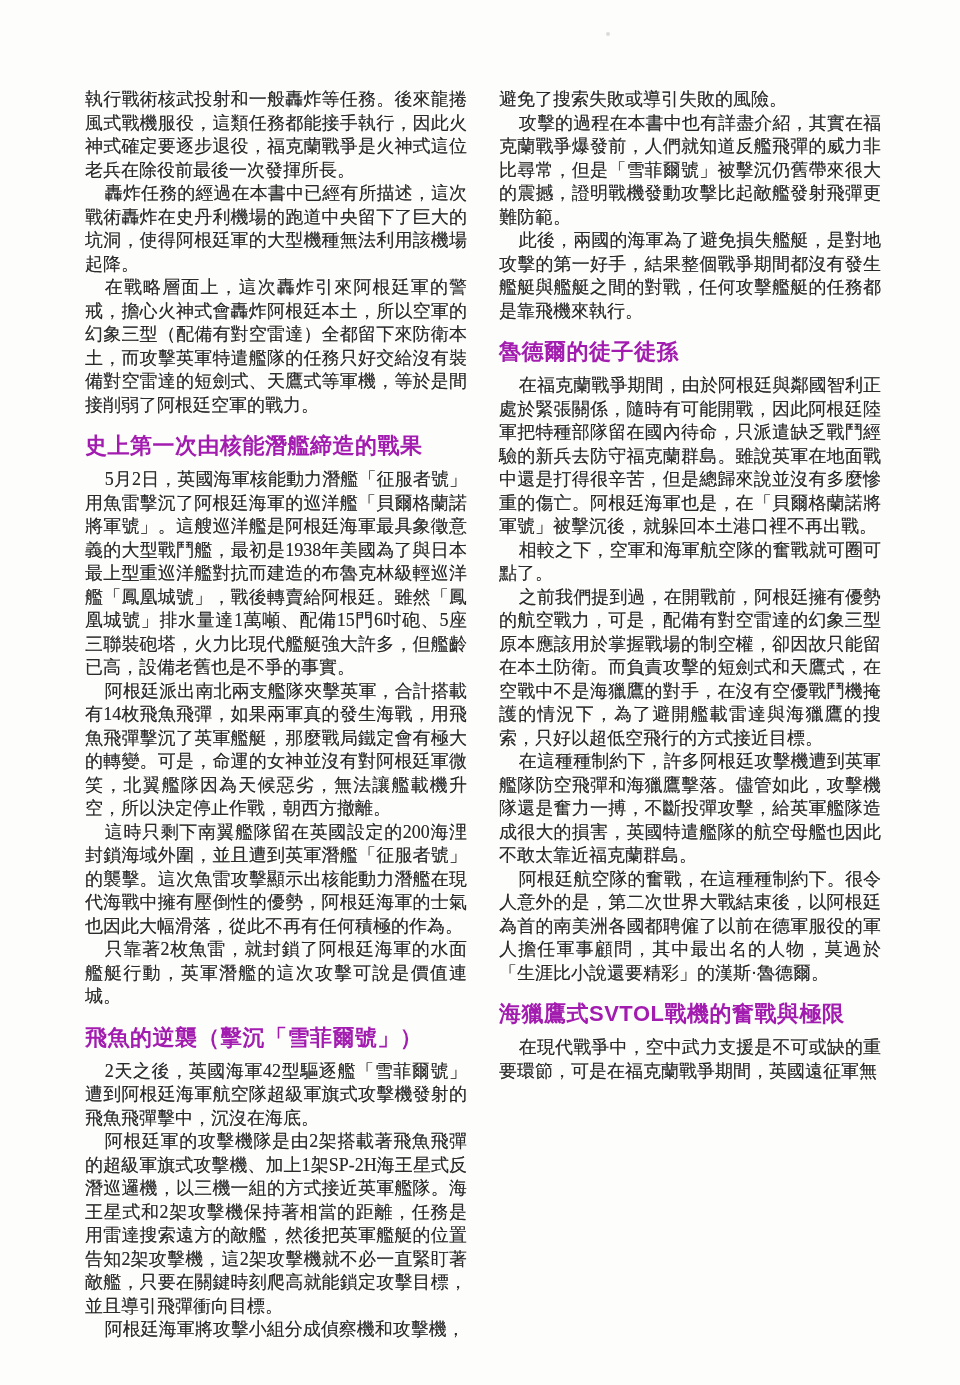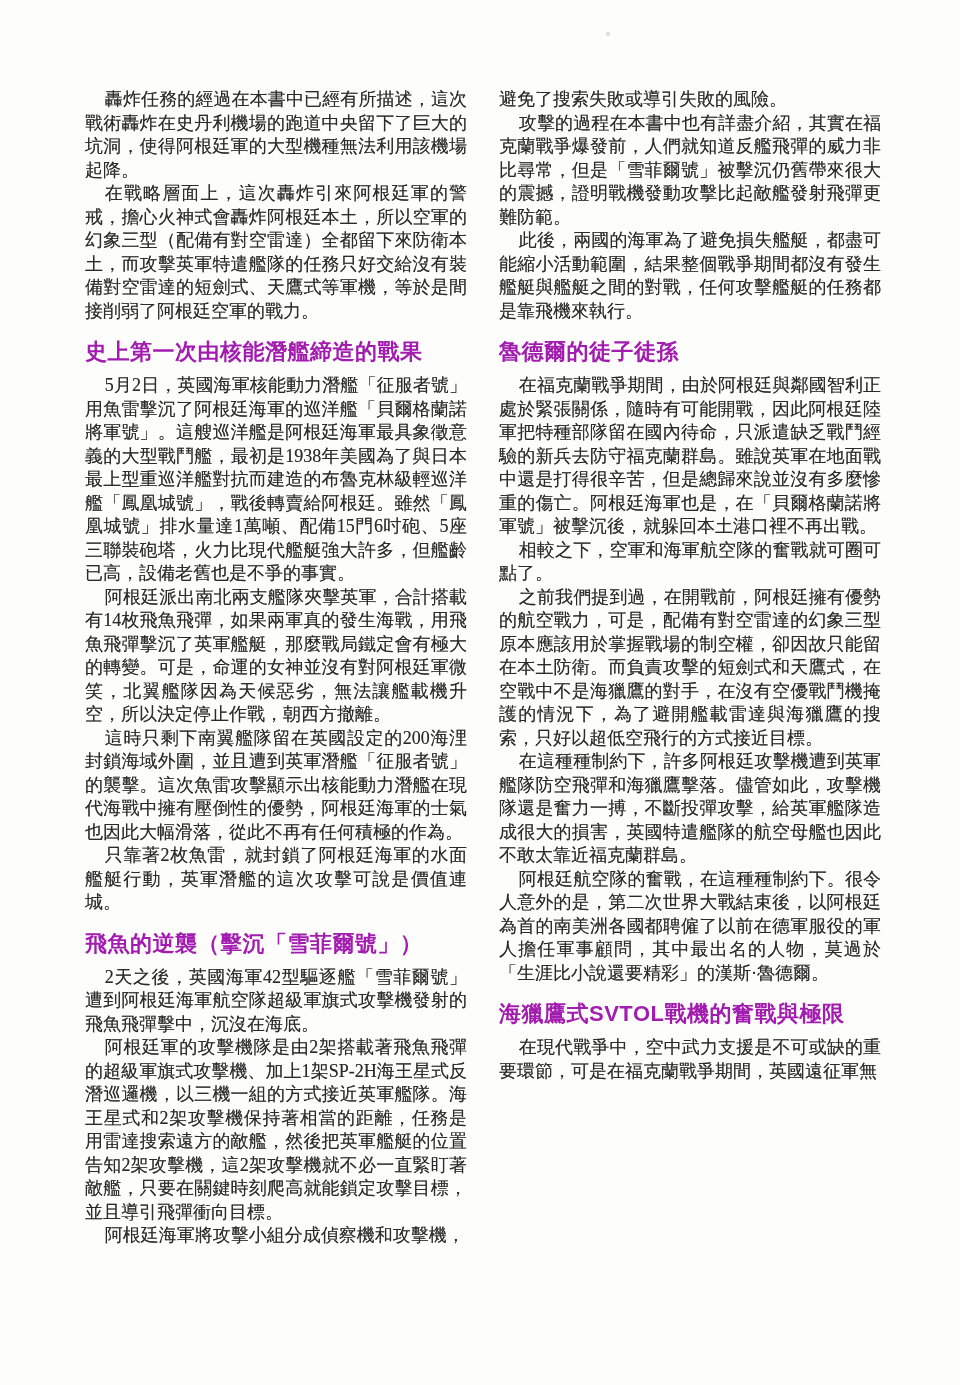--- a/index.html
+++ b/index.html
@@ -58,37 +58,38 @@
     background: rgba(120,120,120,0.25);
   }
 </style>
 </head>
 <body>
 
 <div class="page">
   <div class="speck"></div>
 
   <div class="col col-left">
+    <p class="cont">執行戰術核武投射和一般轟炸等任務。後來龍捲風式戰機服役，這類任務都能接手執行，因此火神式確定要逐步退役，福克蘭戰爭是火神式這位老兵在除役前最後一次發揮所長。</p>
     <p>轟炸任務的經過在本書中已經有所描述，這次戰術轟炸在史丹利機場的跑道中央留下了巨大的坑洞，使得阿根廷軍的大型機種無法利用該機場起降。</p>
     <p>在戰略層面上，這次轟炸引來阿根廷軍的警戒，擔心火神式會轟炸阿根廷本土，所以空軍的幻象三型（配備有對空雷達）全都留下來防衛本土，而攻擊英軍特遣艦隊的任務只好交給沒有裝備對空雷達的短劍式、天鷹式等軍機，等於是間接削弱了阿根廷空軍的戰力。</p>
     <h2>史上第一次由核能潛艦締造的戰果</h2>
     <p>5月2日，英國海軍核能動力潛艦「征服者號」用魚雷擊沉了阿根廷海軍的巡洋艦「貝爾格蘭諾將軍號」。這艘巡洋艦是阿根廷海軍最具象徵意義的大型戰鬥艦，最初是1938年美國為了與日本最上型重巡洋艦對抗而建造的布魯克林級輕巡洋艦「鳳凰城號」，戰後轉賣給阿根廷。雖然「鳳凰城號」排水量達1萬噸、配備15門6吋砲、5座三聯裝砲塔，火力比現代艦艇強大許多，但艦齡已高，設備老舊也是不爭的事實。</p>
     <p>阿根廷派出南北兩支艦隊夾擊英軍，合計搭載有14枚飛魚飛彈，如果兩軍真的發生海戰，用飛魚飛彈擊沉了英軍艦艇，那麼戰局鐵定會有極大的轉變。可是，命運的女神並沒有對阿根廷軍微笑，北翼艦隊因為天候惡劣，無法讓艦載機升空，所以決定停止作戰，朝西方撤離。</p>
     <p>這時只剩下南翼艦隊留在英國設定的200海浬封鎖海域外圍，並且遭到英軍潛艦「征服者號」的襲擊。這次魚雷攻擊顯示出核能動力潛艦在現代海戰中擁有壓倒性的優勢，阿根廷海軍的士氣也因此大幅滑落，從此不再有任何積極的作為。</p>
     <p>只靠著2枚魚雷，就封鎖了阿根廷海軍的水面艦艇行動，英軍潛艦的這次攻擊可說是價值連城。</p>
     <h2>飛魚的逆襲（擊沉「雪菲爾號」）</h2>
     <p>2天之後，英國海軍42型驅逐艦「雪菲爾號」遭到阿根廷海軍航空隊超級軍旗式攻擊機發射的飛魚飛彈擊中，沉沒在海底。</p>
     <p>阿根廷軍的攻擊機隊是由2架搭載著飛魚飛彈的超級軍旗式攻擊機、加上1架SP-2H海王星式反潛巡邏機，以三機一組的方式接近英軍艦隊。海王星式和2架攻擊機保持著相當的距離，任務是用雷達搜索遠方的敵艦，然後把英軍艦艇的位置告知2架攻擊機，這2架攻擊機就不必一直緊盯著敵艦，只要在關鍵時刻爬高就能鎖定攻擊目標，並且導引飛彈衝向目標。</p>
     <p>阿根廷海軍將攻擊小組分成偵察機和攻擊機，</p>
   </div>
 
   <div class="col col-right">
     <p class="cont">避免了搜索失敗或導引失敗的風險。</p>
     <p>攻擊的過程在本書中也有詳盡介紹，其實在福克蘭戰爭爆發前，人們就知道反艦飛彈的威力非比尋常，但是「雪菲爾號」被擊沉仍舊帶來很大的震撼，證明戰機發動攻擊比起敵艦發射飛彈更難防範。</p>
-    <p>此後，兩國的海軍為了避免損失艦艇，都盡可能縮小活動範圍，結果整個戰爭期間都沒有發生艦艇與艦艇之間的對戰，任何攻擊艦艇的任務都是靠飛機來執行。</p>
+    <p>此後，兩國的海軍為了避免損失艦艇，是對地攻擊的第一好手，結果整個戰爭期間都沒有發生艦艇與艦艇之間的對戰，任何攻擊艦艇的任務都是靠飛機來執行。</p>
     <h2>魯德爾的徒子徒孫</h2>
     <p>在福克蘭戰爭期間，由於阿根廷與鄰國智利正處於緊張關係，隨時有可能開戰，因此阿根廷陸軍把特種部隊留在國內待命，只派遣缺乏戰鬥經驗的新兵去防守福克蘭群島。雖說英軍在地面戰中還是打得很辛苦，但是總歸來說並沒有多麼慘重的傷亡。阿根廷海軍也是，在「貝爾格蘭諾將軍號」被擊沉後，就躲回本土港口裡不再出戰。</p>
     <p>相較之下，空軍和海軍航空隊的奮戰就可圈可點了。</p>
     <p>之前我們提到過，在開戰前，阿根廷擁有優勢的航空戰力，可是，配備有對空雷達的幻象三型原本應該用於掌握戰場的制空權，卻因故只能留在本土防衛。而負責攻擊的短劍式和天鷹式，在空戰中不是海獵鷹的對手，在沒有空優戰鬥機掩護的情況下，為了避開艦載雷達與海獵鷹的搜索，只好以超低空飛行的方式接近目標。</p>
     <p>在這種種制約下，許多阿根廷攻擊機遭到英軍艦隊防空飛彈和海獵鷹擊落。儘管如此，攻擊機隊還是奮力一搏，不斷投彈攻擊，給英軍艦隊造成很大的損害，英國特遣艦隊的航空母艦也因此不敢太靠近福克蘭群島。</p>
     <p>阿根廷航空隊的奮戰，在這種種制約下。很令人意外的是，第二次世界大戰結束後，以阿根廷為首的南美洲各國都聘僱了以前在德軍服役的軍人擔任軍事顧問，其中最出名的人物，莫過於「生涯比小說還要精彩」的漢斯·魯德爾。</p>
     <h2>海獵鷹式SVTOL戰機的奮戰與極限</h2>
     <p>在現代戰爭中，空中武力支援是不可或缺的重要環節，可是在福克蘭戰爭期間，英國遠征軍無</p>
   </div>
 </div>

